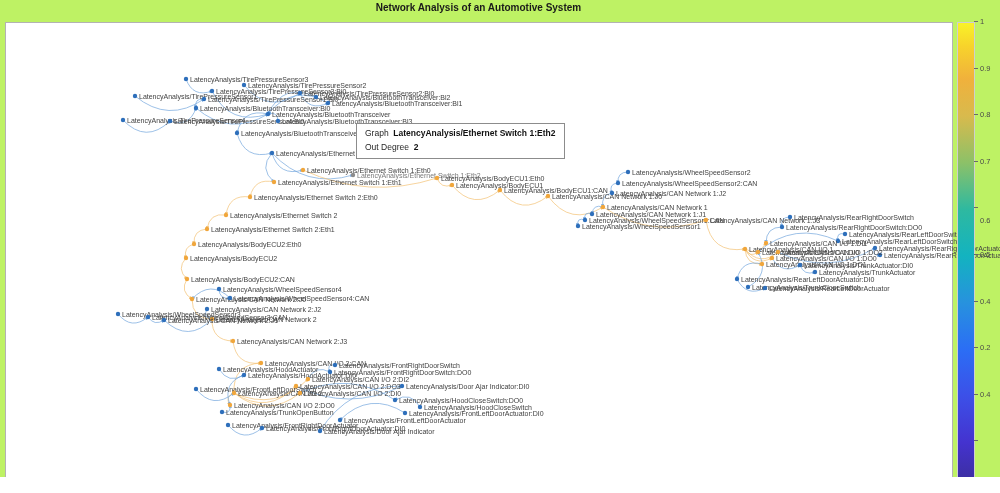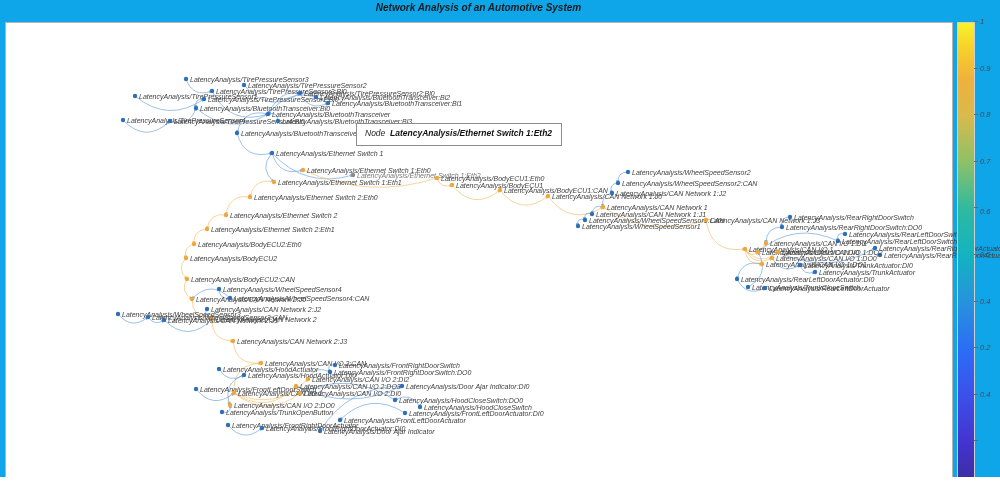--- a/index.html
+++ b/index.html
@@ -1,17 +1,17 @@
 <!DOCTYPE html>
 <html><head>
 <meta charset="utf-8">
 <style>
   html,body{margin:0;padding:0;background:#ffffff;}
-  .stage{position:relative;width:1000px;height:477px;background:#0ea5e9;
-         font-family:"Liberation Sans",sans-serif;overflow:hidden;font-style:italic;}
+  .stage{position:relative;width:1000px;height:477px;background:#bef264;
+         font-family:"Liberation Sans",sans-serif;overflow:hidden;}
   .fig-title{position:absolute;top:2px;left:5px;width:947px;text-align:center;
              font-size:10px;font-weight:bold;color:#1a1a1a;}
   .fig-subtitle{position:absolute;top:13px;left:5px;width:947px;text-align:center;
              font-size:9px;color:#333;}
   .plot-border{position:absolute;left:5px;top:22px;width:946px;height:465px;
              border:1px solid #b3b3b3;background:#fff;}
   svg.graph{position:absolute;left:0;top:0;}
   .colorbar{position:absolute;left:957px;top:22px;width:16px;height:466px;
      border:1px solid #cfcfcf;
      background:linear-gradient(to top,
@@ -295,29 +295,30 @@
       <span class="cb-label" style="top: 436.4px; padding-left: 38px;">0.1</span>
       <i class="cb-tick" style="top: 440.4px;"></i>
       <span class="cb-label" style="top: 389.8px;">0.4</span>
       <i class="cb-tick" style="top: 393.8px;"></i>
       <span class="cb-label" style="top: 343.2px;">0.2</span>
       <i class="cb-tick" style="top: 347.2px;"></i>
       <span class="cb-label" style="top: 296.6px;">0.4</span>
       <i class="cb-tick" style="top: 300.6px;"></i>
       <span class="cb-label" style="top: 250px;">0.5</span>
       <i class="cb-tick" style="top: 254px;"></i>
-      <span class="cb-label" style="top: 207px;">0.6</span>
+      <span class="cb-label" style="top: 216px;">0.6</span>
       <i class="cb-tick" style="top: 207.4px;"></i>
       <span class="cb-label" style="top: 156.8px;">0.7</span>
       <i class="cb-tick" style="top: 160.8px;"></i>
       <span class="cb-label" style="top: 110.2px;">0.8</span>
       <i class="cb-tick" style="top: 114.2px;"></i>
       <span class="cb-label" style="top: 63.6px;">0.9</span>
       <i class="cb-tick" style="top: 67.6px;"></i>
       <span class="cb-label" style="top: 17px;">1</span>
       <i class="cb-tick" style="top: 21px;"></i>
     </div>
 
   <div class="datatip">
-    <div><span>Node</span>&nbsp; <b>LatencyAnalysis/Ethernet  Switch  1:Eth2</b></div>
+    <div><span>Graph</span>&nbsp; <b>LatencyAnalysis/Ethernet  Switch  1:Eth2</b></div>
+    <div><span>Out  Degree</span>&nbsp; <b>2</b></div>
   </div>
 
 </div>
 
 </body></html>

